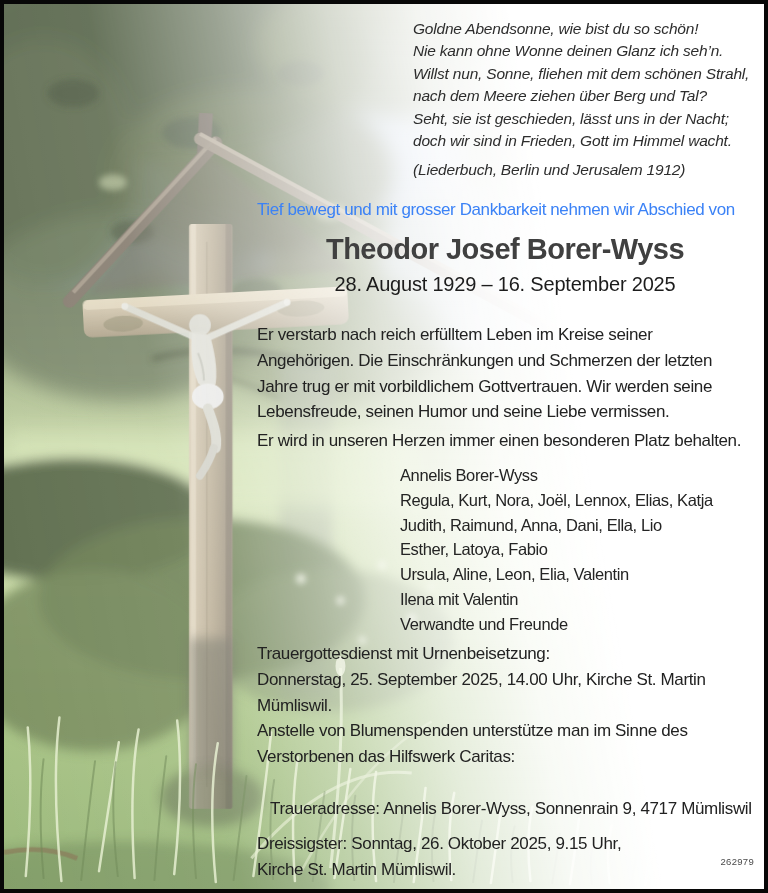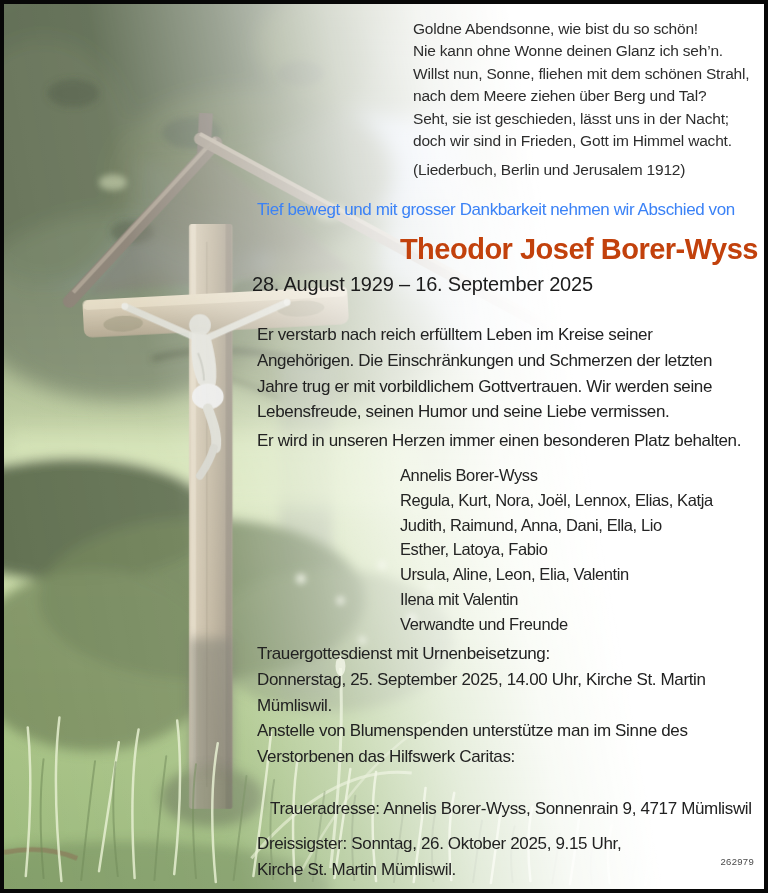--- a/index.html
+++ b/index.html
@@ -27,39 +27,41 @@
       rgba(255,255,255,0.93) 62%,
       rgba(255,255,255,1.00) 72%);
     pointer-events:none;
   }
   .content { position:absolute; left:0; top:0; width:100%; height:100%; }
   .content > div { position:absolute; }
   .line { display:block; white-space:nowrap; }
 
   .poem {
     left:409px; top:14px;
+    font-style:italic;
     font-size:15.5px; line-height:22.4px;
     letter-spacing:-0.2px;
     color:#2d2d2d;
   }
   .attribution { margin-top:7px; }
 
   .intro {
     left:253px; top:196px;
     font-size:17px; letter-spacing:-0.4px; color:#3b82f6;
     white-space:nowrap;
   }
   .name {
     left:248px; top:229px; width:506px;
-    text-align:right;
+    text-align:center;
     font-size:29px; font-weight:700; letter-spacing:-0.5px;
-    color:#c2410c; white-space:nowrap;
+    color:#404040; white-space:nowrap;
   }
   .dates {
     left:248px; top:269px; width:506px;
+    text-align:center;
     font-size:20px; letter-spacing:-0.2px; color:#1c1c1c;
     white-space:nowrap;
   }
   .body-text {
     font-size:17px; line-height:25.8px; letter-spacing:-0.35px; color:#222;
   }
   .para1 { left:253px; top:318px; }
   .para2 { left:253px; top:424px; }
   .mourners {
     left:396px; top:459px;

